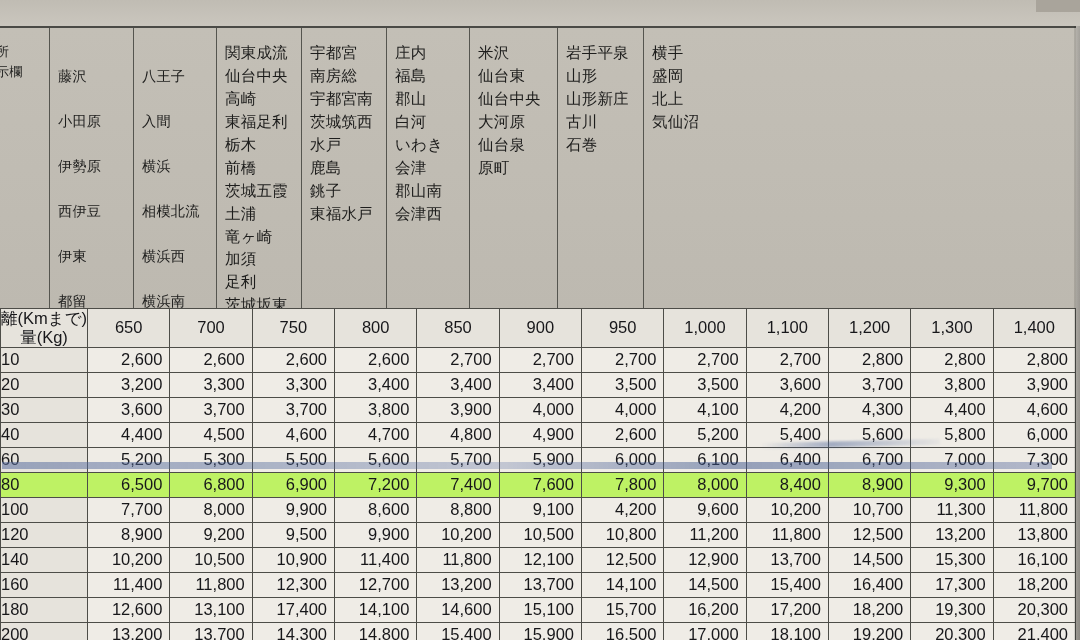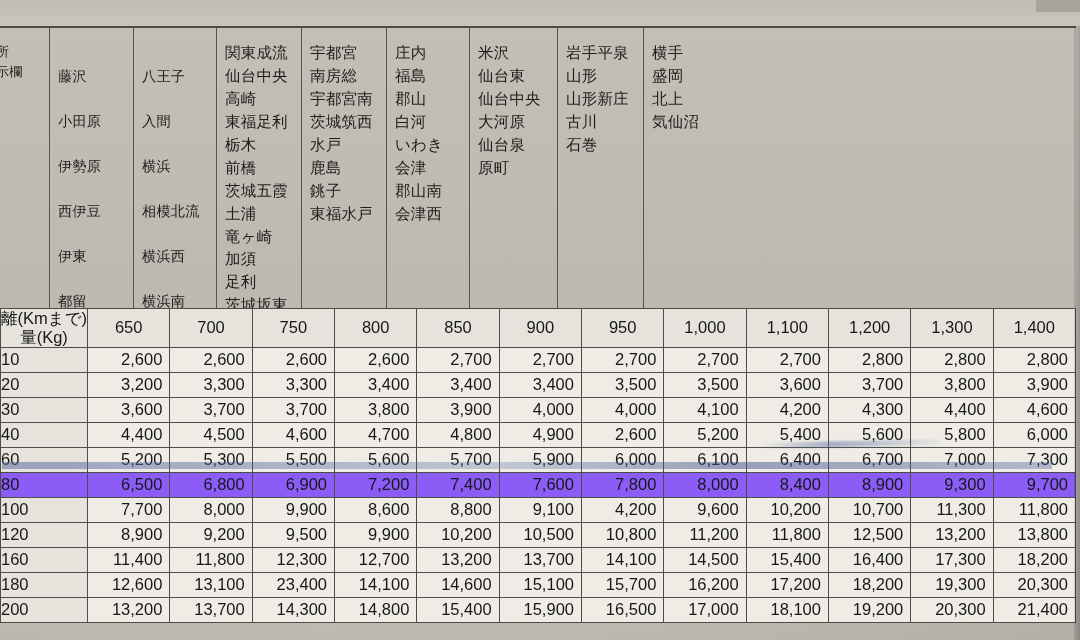--- a/index.html
+++ b/index.html
@@ -113,21 +113,21 @@
     background: #e6e3dc;
   }
   .tbl th.corner {
     text-align: left;
     padding-left: 2px;
     font-size: 10.5px;
     line-height: 1.15;
     background: #dedbd4;
   }
   .tbl tr.highlight td {
-    background: #8b5cf6;
+    background: #bef264;
   }
   
   .marker {
     position: absolute;
     left: 2px;
     top: 462px;
     width: 1050px;
     height: 7px;
     background: linear-gradient(90deg,
       rgba(90,110,160,0.55) 0%,
@@ -412,39 +412,54 @@
             <td>10,200</td>
             <td>10,500</td>
             <td>10,800</td>
             <td>11,200</td>
             <td>11,800</td>
             <td>12,500</td>
             <td>13,200</td>
             <td>13,800</td>
           </tr>
           <tr>
+            <td class="rowlab">140</td>
+            <td>10,200</td>
+            <td>10,500</td>
+            <td>10,900</td>
+            <td>11,400</td>
+            <td>11,800</td>
+            <td>12,100</td>
+            <td>12,500</td>
+            <td>12,900</td>
+            <td>13,700</td>
+            <td>14,500</td>
+            <td>15,300</td>
+            <td>16,100</td>
+          </tr>
+          <tr>
             <td class="rowlab">160</td>
             <td>11,400</td>
             <td>11,800</td>
             <td>12,300</td>
             <td>12,700</td>
             <td>13,200</td>
             <td>13,700</td>
             <td>14,100</td>
             <td>14,500</td>
             <td>15,400</td>
             <td>16,400</td>
             <td>17,300</td>
             <td>18,200</td>
           </tr>
           <tr>
             <td class="rowlab">180</td>
             <td>12,600</td>
             <td>13,100</td>
-            <td>23,400</td>
+            <td>17,400</td>
             <td>14,100</td>
             <td>14,600</td>
             <td>15,100</td>
             <td>15,700</td>
             <td>16,200</td>
             <td>17,200</td>
             <td>18,200</td>
             <td>19,300</td>
             <td>20,300</td>
           </tr>

